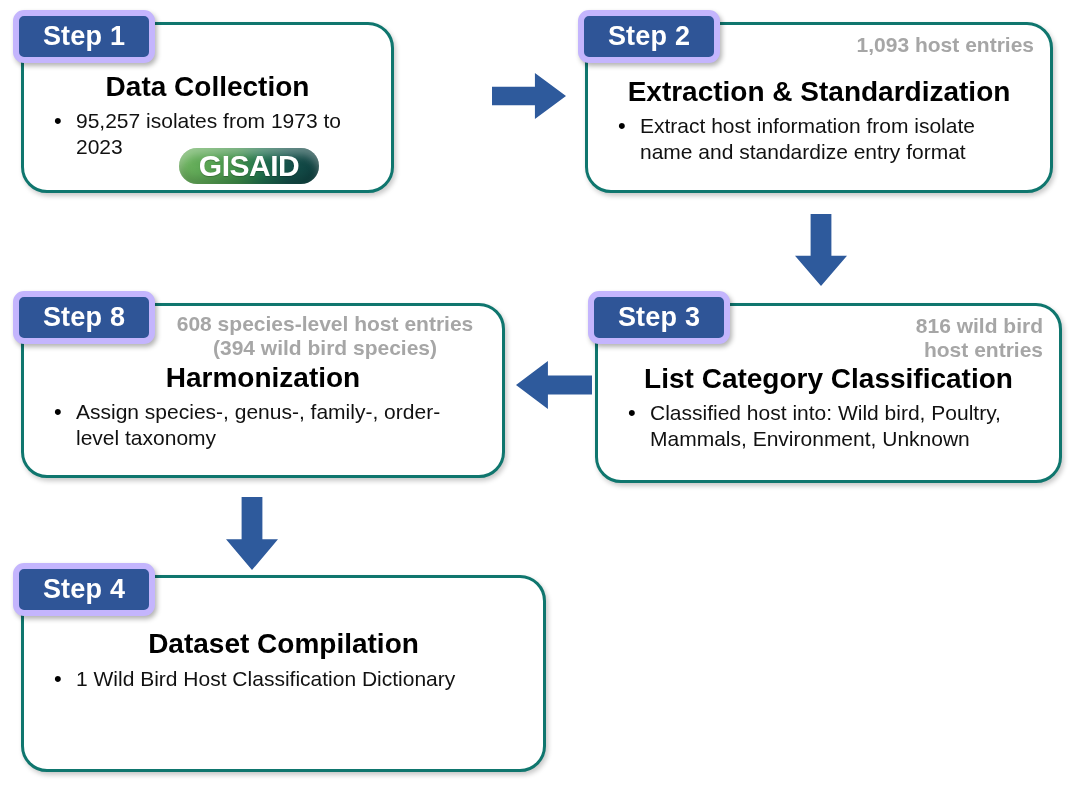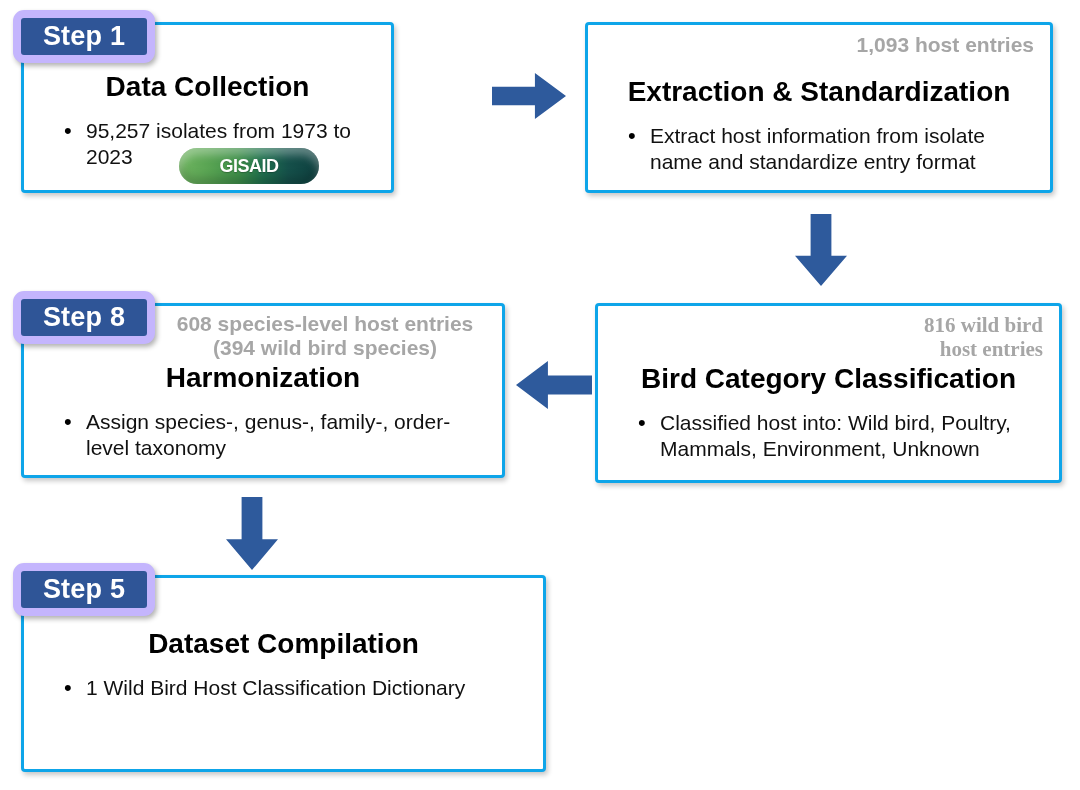--- a/index.html
+++ b/index.html
@@ -21,38 +21,38 @@
     left: 0; top: 0;
     width: 1080px;
     height: 790px;
   }
 
   
   .card {
     position: absolute;
     box-sizing: border-box;
     background: #ffffff;
-    border: 3px solid #0ea5e9;
-    border-radius: 4px;
+    border: 3px solid #0f766e;
+    border-radius: 26px;
     box-shadow: 2px 3px 5px rgba(0,0,0,0.22);
   }
 
   .card-inner {
     position: absolute;
     left: 0; right: 0;
     box-sizing: border-box;
     padding: 0 14px;
   }
 
   
   .badge {
     position: absolute;
     box-sizing: border-box;
     background: #2F5597;
-    border: 8px solid #c4b5fd;
+    border: 6px solid #c4b5fd;
     border-radius: 11px;
     color: #ffffff;
     font-size: 27px;
     font-weight: bold;
     letter-spacing: 0.2px;
     display: flex;
     align-items: center;
     justify-content: center;
     box-shadow: 2px 3px 5px rgba(0,0,0,0.30);
     z-index: 5;
@@ -83,21 +83,21 @@
     margin: 0;
     padding: 0;
     list-style: none;
   }
   .bullets li {
     position: relative;
     color: #111111;
     font-size: 21px;
     line-height: 1.24;
     padding-left: 32px;
-    margin: 16px;
+    margin: 6px;
   }
   .bullets li::before {
     content: "\2022";
     position: absolute;
     left: 10px;
     top: -1px;
     font-size: 22px;
     line-height: 1.24;
     color: #000000;
   }
@@ -113,21 +113,21 @@
                 #6fb560 0%, #58a352 22%, #3f8f49 42%,
                 #1f6f4e 60%, #15504a 78%, #0e3f3f 100%);
     box-shadow: inset 0 7px 9px rgba(255,255,255,0.34),
                 inset 0 -7px 9px rgba(0,0,0,0.17);
     display: flex;
     align-items: center;
     justify-content: center;
   }
   .gisaid span {
     color: #ffffff;
-    font-size: 18px;
+    font-size: 30px;
     font-weight: bold;
     letter-spacing: -0.5px;
     font-family: "Liberation Sans", sans-serif;
     text-shadow: 0 1px 1px rgba(0,0,0,0.25);
   }
 
   
   .arrow {
     position: absolute;
     background: #2E5A9C;
@@ -164,33 +164,35 @@
 
   <div class="card" style="left:585px; top:22px; width:468px; height:171px;">
     <div class="note" style="position:absolute; right:16px; top:8px; left:16px;">1,093 host entries</div>
     <div class="card-inner" style="top:51px;">
       <div class="title">Extraction &amp; Standardization</div>
       <ul class="bullets" style="margin-top:6px;">
         <li>Extract host information from isolate name and standardize entry format</li>
       </ul>
     </div>
   </div>
+  <div class="badge" style="left:578px; top:10px; width:142px; height:53px;">Step 2</div>
 
   <div class="arrow down" style="left:795px; top:214px; width:52px; height:72px;"></div>
 
   <div class="card" style="left:595px; top:303px; width:467px; height:180px;">
-    <div class="note" style="position:absolute; right:16px; top:8px; left:16px;font-family:Liberation Serif, serif;">816 wild bird
+    <div class="note" style="position:absolute; right:16px; top:8px; left:16px;">816 wild bird
 host entries</div>
     <div class="card-inner" style="top:57px;">
-      <div class="title">Bird Category Classification</div>
+      <div class="title">List Category Classification</div>
       <ul class="bullets" style="margin-top:6px;">
         <li>Classified host into: Wild bird, Poultry, Mammals, Environment, Unknown</li>
       </ul>
     </div>
   </div>
+  <div class="badge" style="left:588px; top:291px; width:142px; height:53px;">Step 3</div>
 
   <div class="arrow left" style="left:516px; top:361px; width:76px; height:48px;"></div>
 
   <div class="card" style="left:21px; top:303px; width:484px; height:175px;">
     <div class="note center" style="position:absolute; right:16px; top:6px; left:140px;">608 species-level host entries
 (394 wild bird species)</div>
     <div class="card-inner" style="top:56px;">
       <div class="title">Harmonization</div>
       <ul class="bullets" style="margin-top:6px;">
         <li>Assign species-, genus-, family-, order-level taxonomy</li>
@@ -202,15 +204,15 @@
   <div class="arrow down" style="left:226px; top:497px; width:52px; height:73px;"></div>
 
   <div class="card" style="left:21px; top:575px; width:525px; height:197px;">
     <div class="card-inner" style="top:50px;">
       <div class="title">Dataset Compilation</div>
       <ul class="bullets tight" style="margin-top:7px;">
         <li>1 Wild Bird Host Classification Dictionary</li>
       </ul>
     </div>
   </div>
-  <div class="badge" style="left:13px; top:563px; width:142px; height:53px;">Step 5</div>
+  <div class="badge" style="left:13px; top:563px; width:142px; height:53px;">Step 4</div>
 
 </div>
 
 </body></html>

